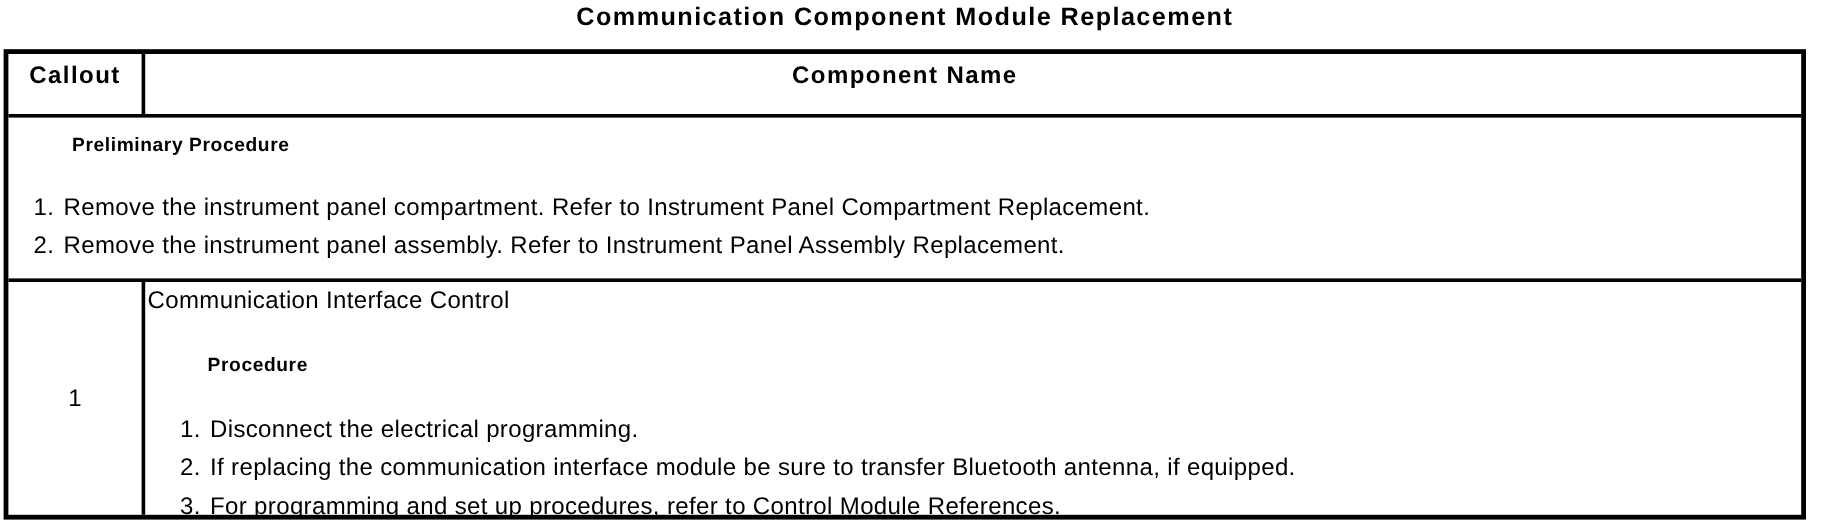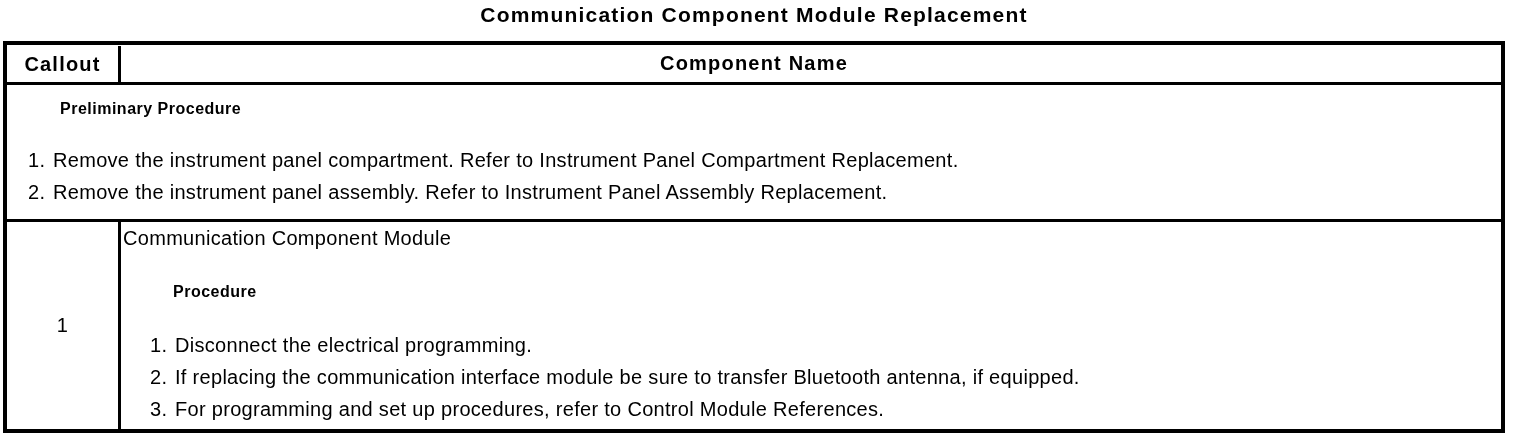--- a/index.html
+++ b/index.html
@@ -37,25 +37,24 @@
     box-sizing: border-box;
     border: 4px solid #000000;
     display: flex;
     flex-direction: column;
   }
 
   
   .header-row {
     position: relative;
     flex: none;
-    height: 40px;
+    height: 53px;
     box-sizing: border-box;
     border-bottom: 3px solid #000000;
     display: flex;
-    align-items: center;
   }
   .callout-head {
     flex: none;
     width: 111px;
     box-sizing: content-box;
     border-right: 3px solid #000000;
   }
   .callout-head .head-label {
     display: block;
     line-height: 36px;
@@ -185,21 +184,21 @@
         <span class="step-text">Remove the instrument panel assembly. Refer to Instrument Panel Assembly Replacement.</span>
       </div>
     </div>
   </div>
 
   <div class="main-row">
     <div class="callout-cell">
       <span>1</span>
     </div>
     <div class="comp-cell">
-      <div class="comp-name">Communication Component Module</div>
+      <div class="comp-name">Communication Interface Control</div>
       <div class="proc-heading">Procedure</div>
       <div class="steps main-steps">
         <div class="step">
           <span class="step-num">1.</span>
           <span class="step-text">Disconnect the electrical programming.</span>
         </div>
         <div class="step">
           <span class="step-num">2.</span>
           <span class="step-text">If replacing the communication interface module be sure to transfer Bluetooth antenna, if equipped.</span>
         </div>

